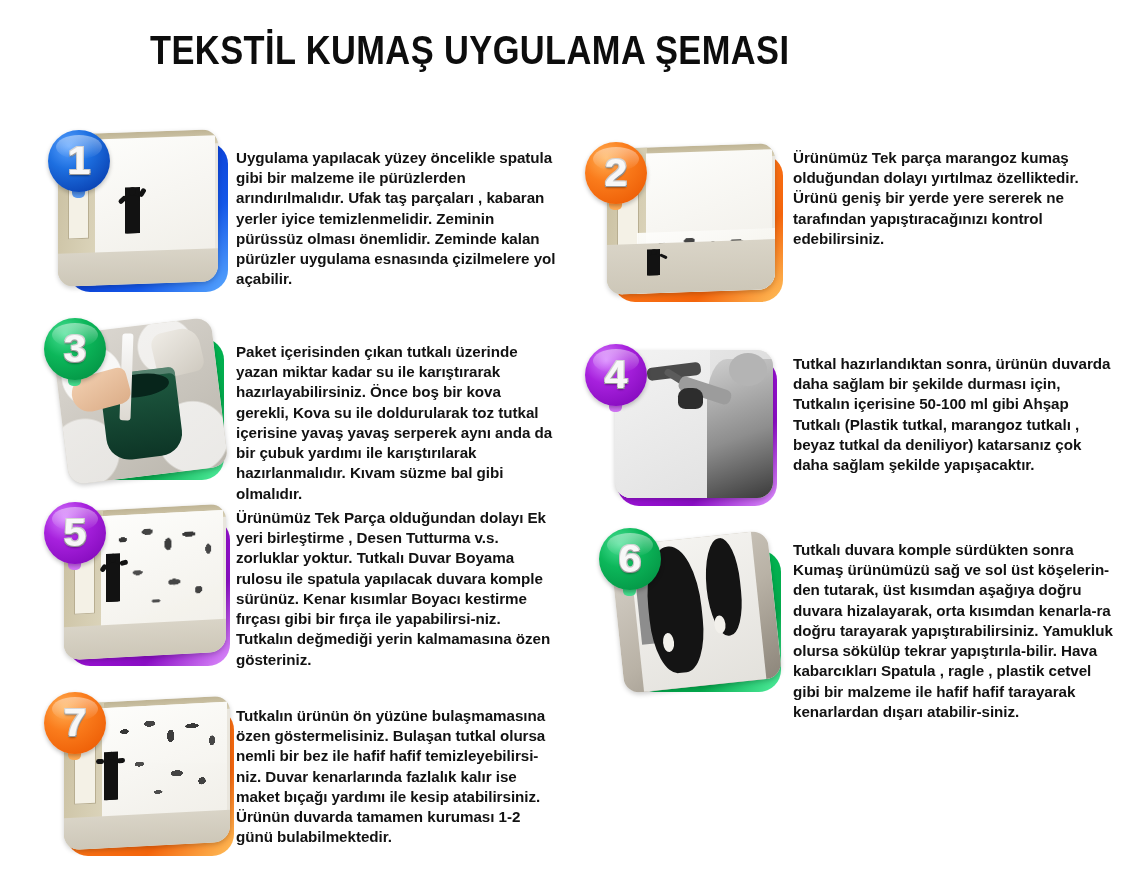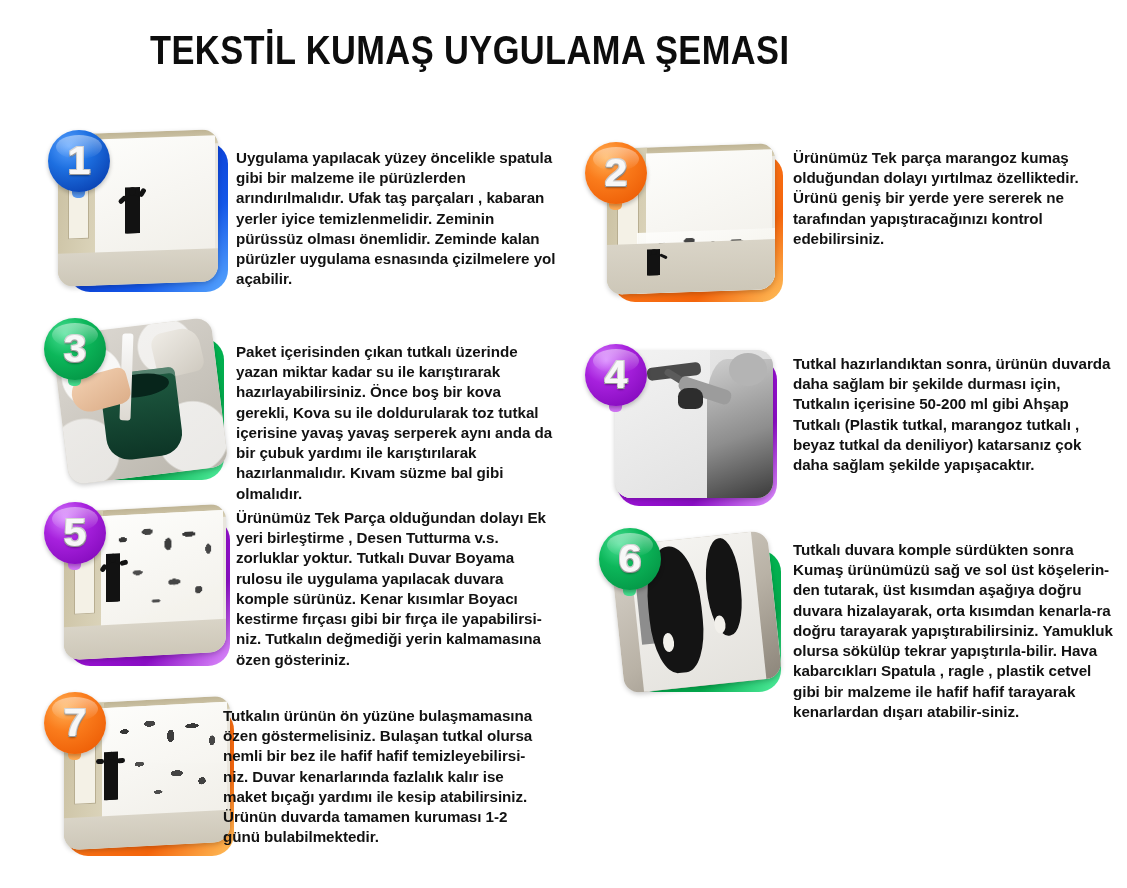--- a/index.html
+++ b/index.html
@@ -314,21 +314,21 @@
         <div class="glove"></div>
       </div>
     </div>
   </div>
   <div class="badge purple" style="left:0px;top:0px;">
     <div class="tail"></div>
     <div class="disc"></div>
     <div class="num">4</div>
     <div class="gloss"></div>
   </div>
-  <div class="step-text" style="left:208px;top:10px;width:322px;">Tutkal hazırlandıktan sonra, ürünün duvarda daha sağlam bir şekilde durması için, Tutkalın içerisine 50-200 ml gibi Ahşap Tutkalı (Plastik tutkal, marangoz tutkalı , beyaz tutkal da deniliyor) katarsanız çok daha sağlam şekilde yapışacaktır.</div>
+  <div class="step-text" style="left:208px;top:10px;width:322px;">Tutkal hazırlandıktan sonra, ürünün duvarda daha sağlam bir şekilde durması için, Tutkalın içerisine 50-100 ml gibi Ahşap Tutkalı (Plastik tutkal, marangoz tutkalı , beyaz tutkal da deniliyor) katarsanız çok daha sağlam şekilde yapışacaktır.</div>
 </div>
 
 <div class="step" style="left:28px;top:502px;width:520px;">
   <div class="step-media">
     <div class="plate purple" style="left:40px;top:16px;width:162px;height:148px;"></div>
     <div class="photo" style="left:36px;top:6px;width:162px;height:148px;transform:skewY(-3deg);">
       <div class="scene">
         <div class="ceiling"></div>
           <div class="sidewall"></div>
           <div class="window"></div>
@@ -343,21 +343,21 @@
         </div>
       </div>
     </div>
   </div>
   <div class="badge purple" style="left:16px;top:0px;">
     <div class="tail"></div>
     <div class="disc"></div>
     <div class="num">5</div>
     <div class="gloss"></div>
   </div>
-  <div class="step-text" style="left:208px;top:6px;width:320px;">Ürünümüz Tek Parça olduğundan dolayı Ek yeri birleştirme , Desen Tutturma v.s. zorluklar yoktur. Tutkalı Duvar Boyama rulosu ile uygulama yapılacak duvara komple sürünüz. Kenar kısımlar Boyacı kestirme fırçası gibi bir fırça ile yapabilirsi-niz. Tutkalın değmediği yerin kalmamasına özen gösteriniz.</div>
+  <div class="step-text" style="left:208px;top:6px;width:320px;">Ürünümüz Tek Parça olduğundan dolayı Ek yeri birleştirme , Desen Tutturma v.s. zorluklar yoktur. Tutkalı Duvar Boyama rulosu ile spatula yapılacak duvara komple sürünüz. Kenar kısımlar Boyacı kestirme fırçası gibi bir fırça ile yapabilirsi-niz. Tutkalın değmediği yerin kalmamasına özen gösteriniz.</div>
 </div>
 
 <div class="step" style="left:585px;top:528px;width:525px;">
   <div class="step-media">
     <div class="plate green" style="left:48px;top:22px;width:148px;height:142px;"></div>
     <div class="photo" style="left:32px;top:10px;width:158px;height:148px;transform:rotate(-6deg);">
       <div class="scene-hands">
         <div class="sheet"></div>
         <div class="grey"></div>
         <div class="blobL"></div>
@@ -395,14 +395,14 @@
         </div>
       </div>
     </div>
   </div>
   <div class="badge orange" style="left:16px;top:0px;">
     <div class="tail"></div>
     <div class="disc"></div>
     <div class="num">7</div>
     <div class="gloss"></div>
   </div>
-  <div class="step-text" style="left:195px;top:14px;width:320px;">Tutkalın ürünün ön yüzüne bulaşmamasına özen göstermelisiniz. Bulaşan tutkal olursa nemli bir bez ile hafif hafif temizleyebilirsi-niz. Duvar kenarlarında fazlalık kalır ise maket bıçağı yardımı ile kesip atabilirsiniz. Ürünün duvarda tamamen kuruması 1-2 günü bulabilmektedir.</div>
+  <div class="step-text" style="left:208px;top:14px;width:320px;">Tutkalın ürünün ön yüzüne bulaşmamasına özen göstermelisiniz. Bulaşan tutkal olursa nemli bir bez ile hafif hafif temizleyebilirsi-niz. Duvar kenarlarında fazlalık kalır ise maket bıçağı yardımı ile kesip atabilirsiniz. Ürünün duvarda tamamen kuruması 1-2 günü bulabilmektedir.</div>
 </div>
 
 </body></html>

